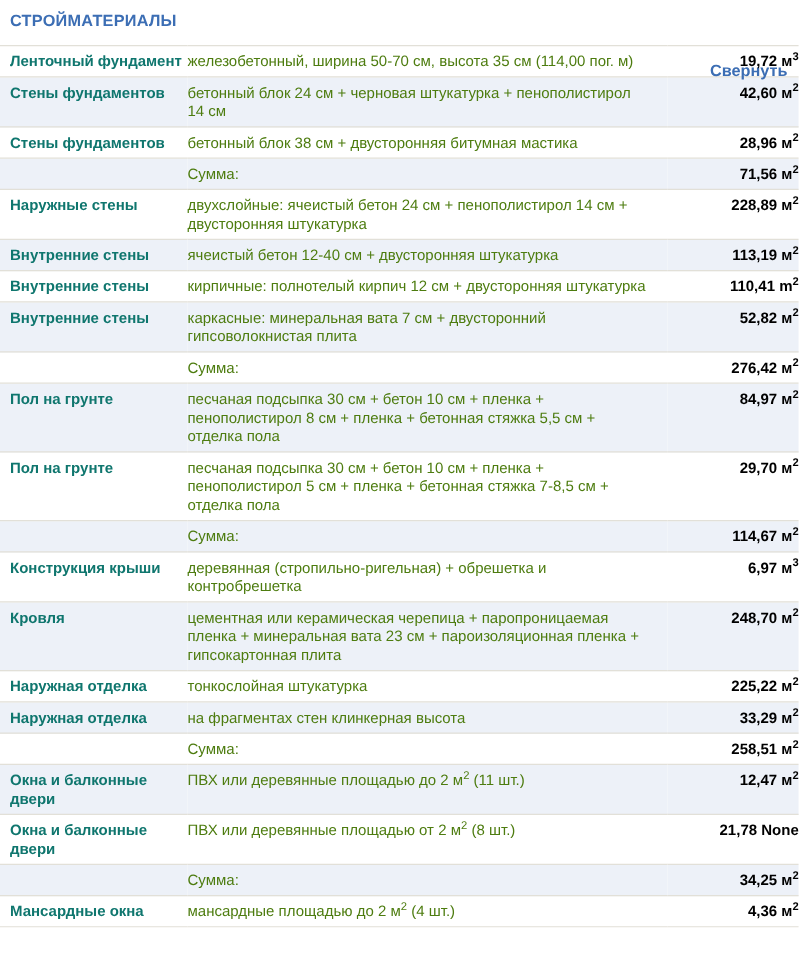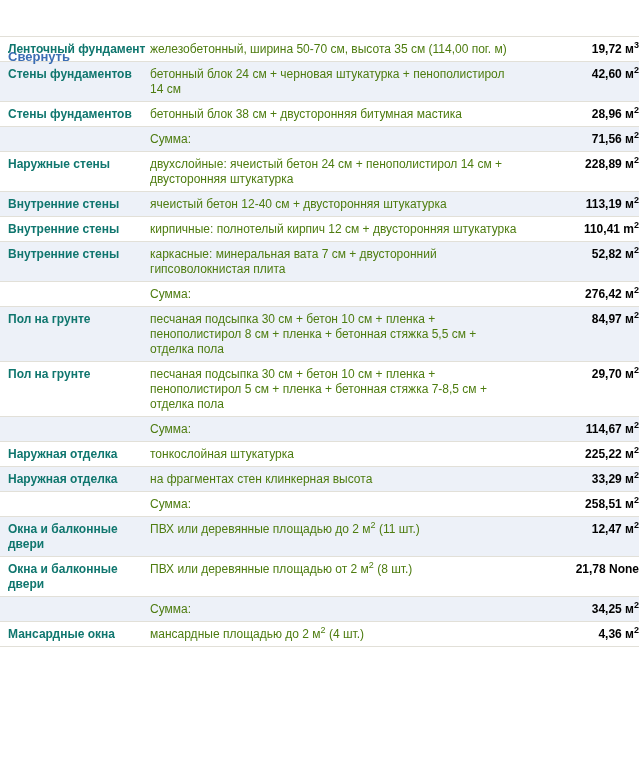--- a/index.html
+++ b/index.html
@@ -66,20 +66,21 @@
     font-size: 9px;
     line-height: 0;
     vertical-align: super;
   }
   tbody tr:nth-child(even) td { background: #edf1f8; }
 </style>
 </head>
 <body>
 
 <div class="section-header">
+  <span class="section-title">СТРОЙМАТЕРИАЛЫ</span>
   <a class="collapse-link">Свернуть</a>
 </div>
 
 <table class="materials">
   <colgroup>
     <col class="c-label">
     <col class="c-desc">
     <col class="c-value">
   </colgroup>
   <tbody id="materials-body">
@@ -149,21 +150,31 @@
     <td class="value-cell">29,70 м<sup>2</sup></td>
   </tr>
 
   <tr>
     <td class="label-cell"></td>
     <td class="desc-cell sum-label">Сумма:</td>
     <td class="value-cell">114,67 м<sup>2</sup></td>
   </tr>
 
 
-
+  <tr>
+    <td class="label-cell">Конструкция крыши</td>
+    <td class="desc-cell">деревянная (стропильно-ригельная) + обрешетка и контробрешетка</td>
+    <td class="value-cell">6,97 м<sup>3</sup></td>
+  </tr>
+
+  <tr>
+    <td class="label-cell">Кровля</td>
+    <td class="desc-cell">цементная или керамическая черепица + паропроницаемая пленка + минеральная вата 23 см + пароизоляционная пленка + гипсокартонная плита</td>
+    <td class="value-cell">248,70 м<sup>2</sup></td>
+  </tr>
 
   <tr>
     <td class="label-cell">Наружная отделка</td>
     <td class="desc-cell">тонкослойная штукатурка</td>
     <td class="value-cell">225,22 м<sup>2</sup></td>
   </tr>
 
   <tr>
     <td class="label-cell">Наружная отделка</td>
     <td class="desc-cell">на фрагментах стен клинкерная высота</td>

